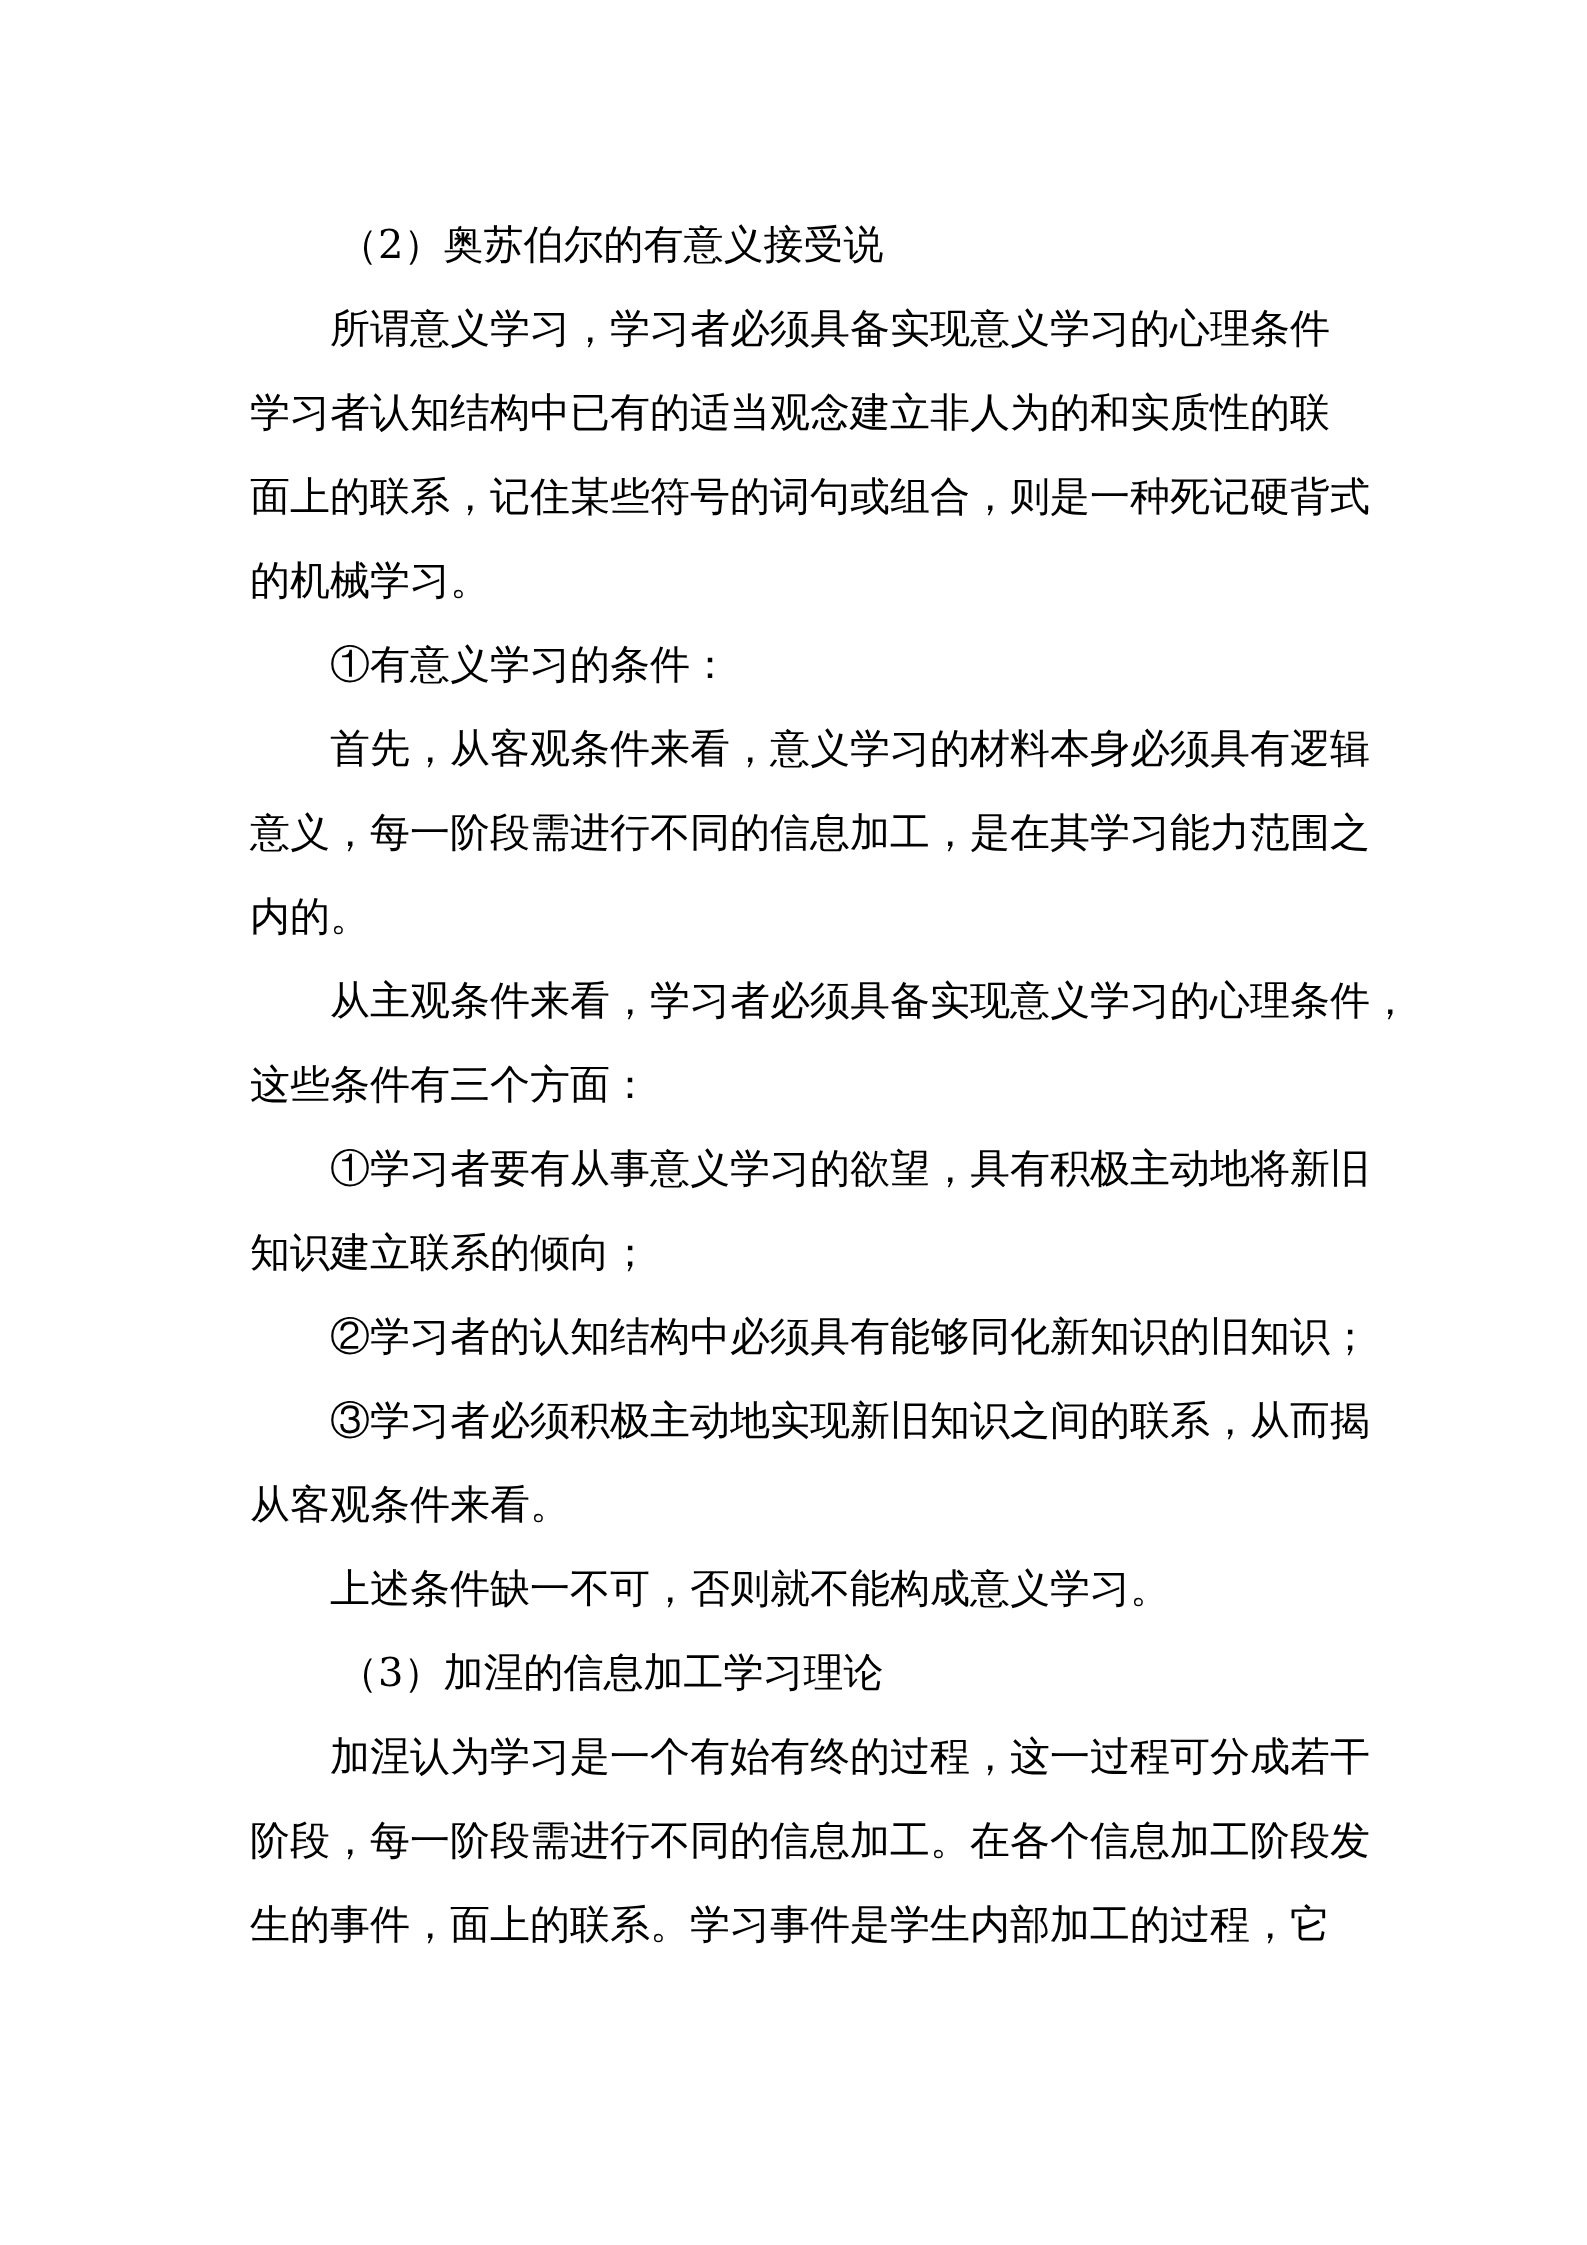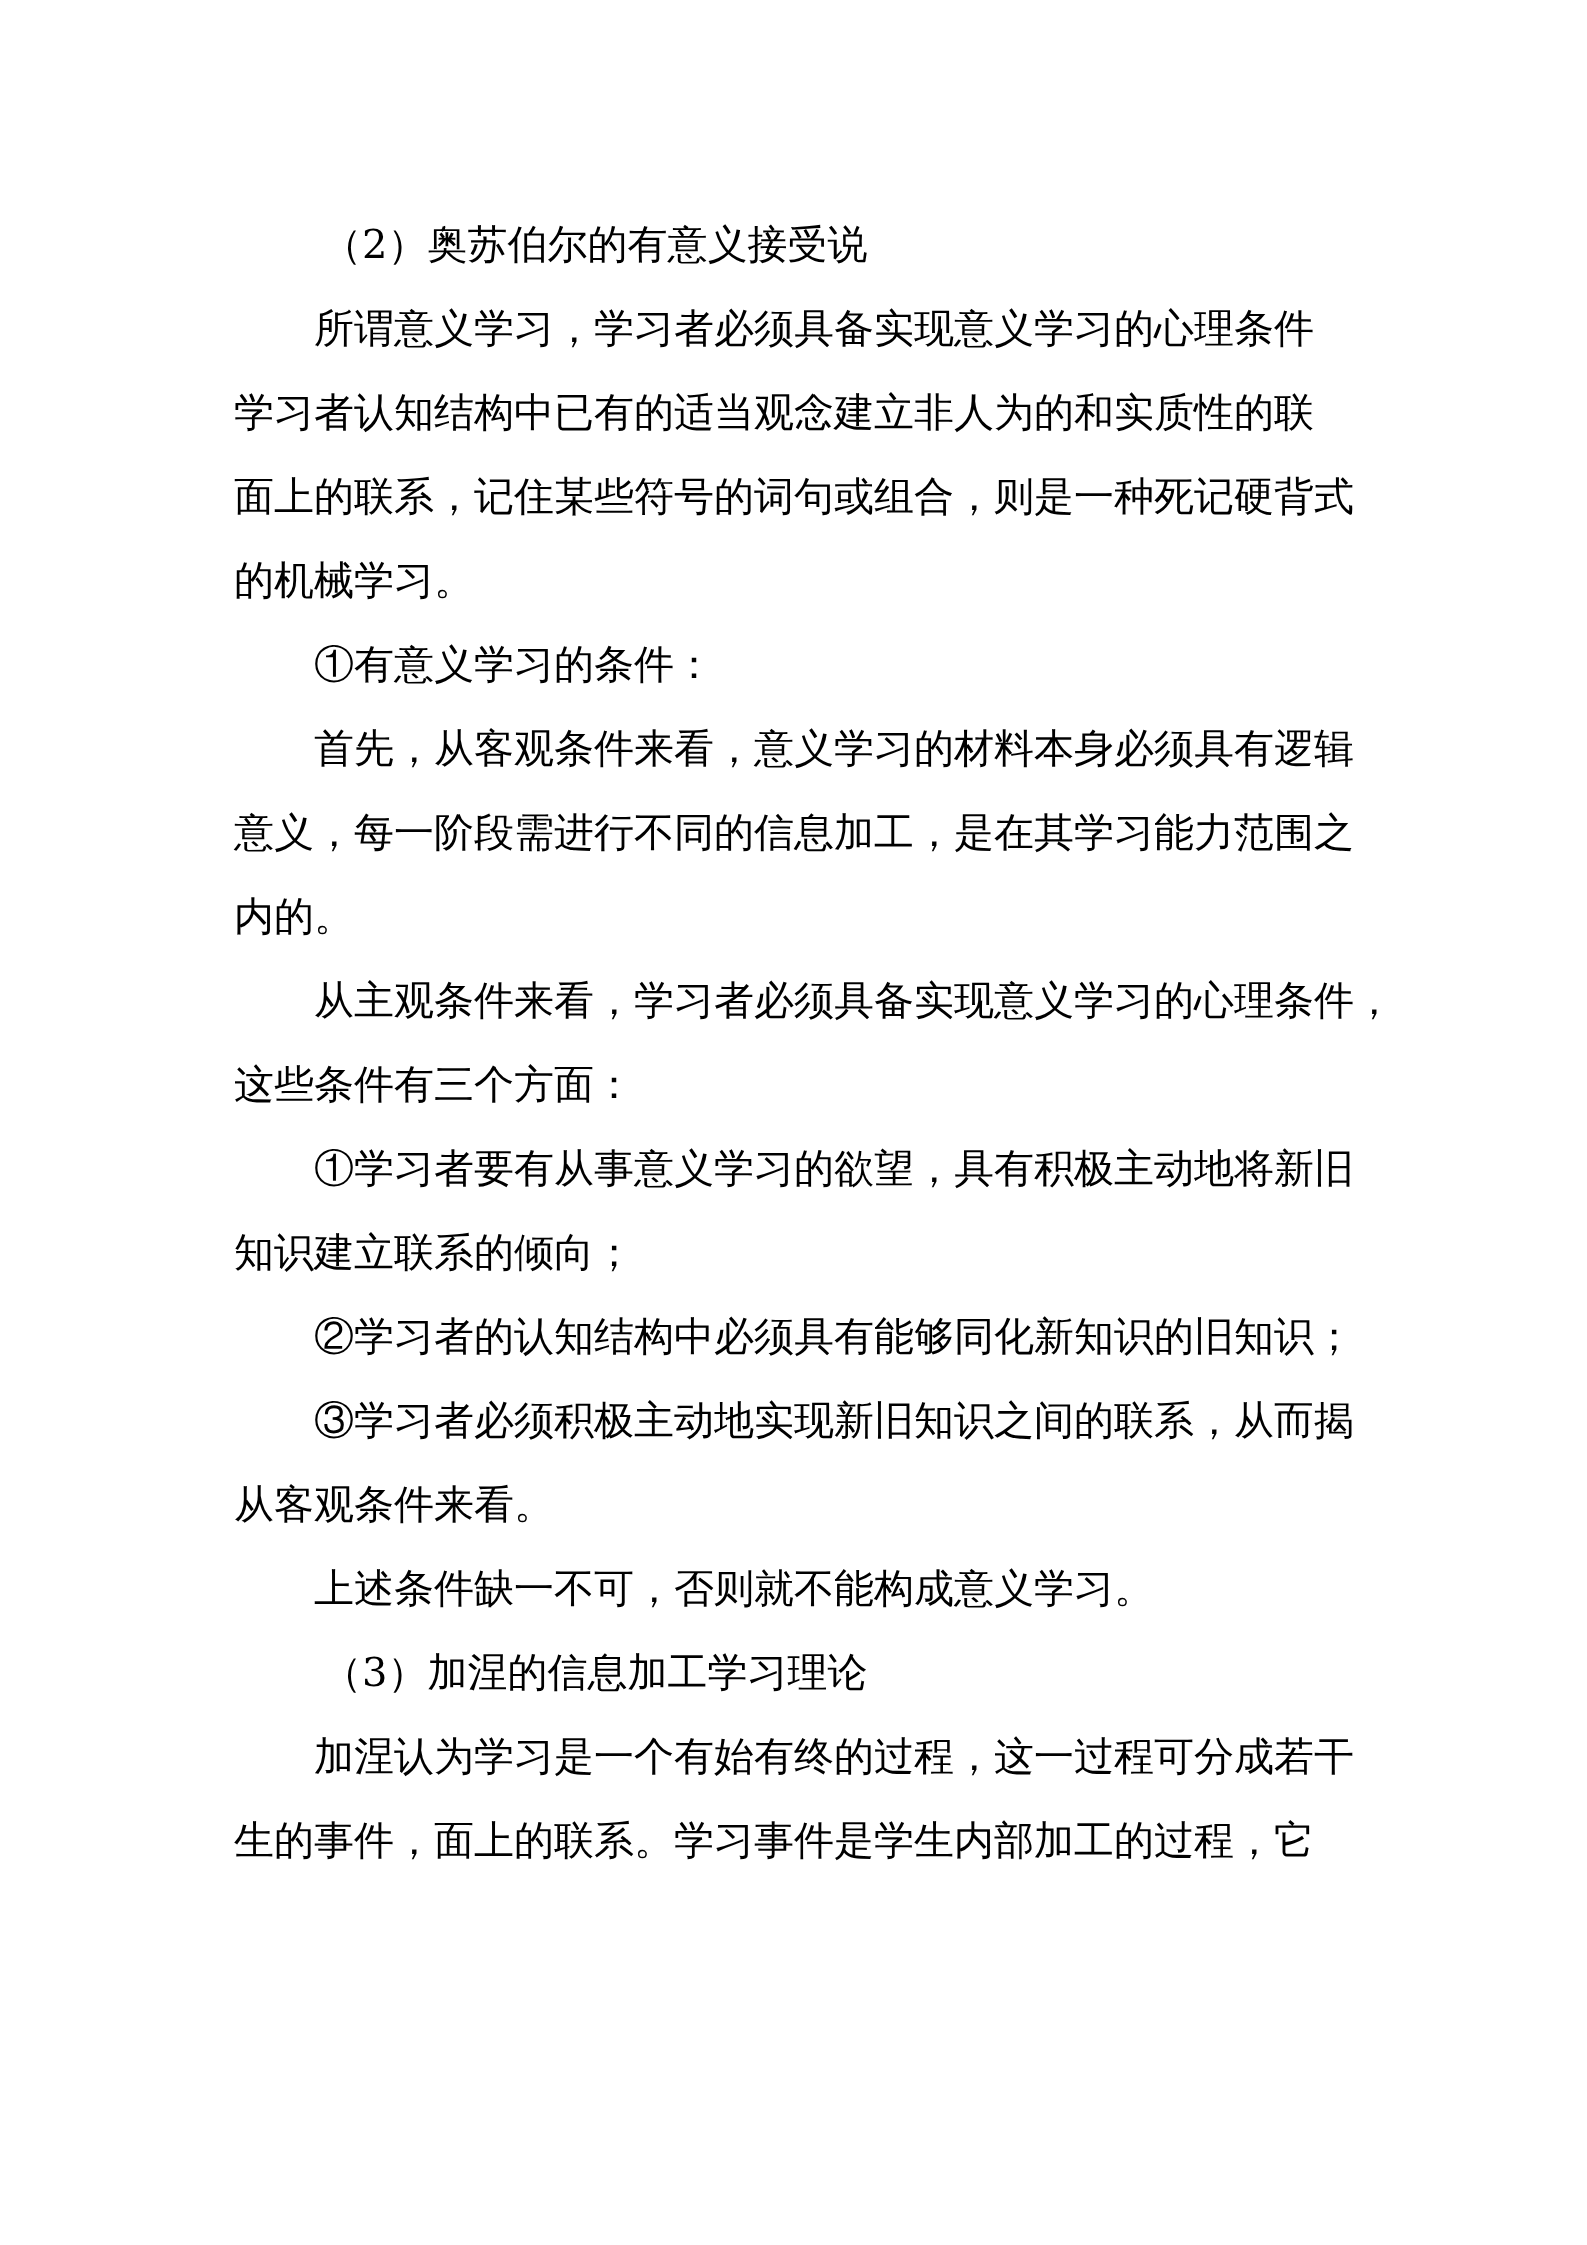--- a/index.html
+++ b/index.html
@@ -10,21 +10,21 @@
   body {
     width: 1587px;
     height: 2245px;
     position: relative;
     overflow: hidden;
     font-family: "DejaVu Serif", "Liberation Serif", serif;
     color: #000000;
   }
   .page {
     position: absolute;
-    left: 234px;
+    left: 250px;
     top: 202px;
     width: 1115px;
   }
   .line {
     font-size: 40px;
     line-height: 84px;
     height: 84px;
     white-space: nowrap;
     letter-spacing: 0px;
   }
@@ -47,14 +47,15 @@
   <div class="line indent">从主观条件来看，学习者必须具备实现意义学习的心理条件，</div>
   <div class="line">这些条件有三个方面：</div>
   <div class="line indent">①学习者要有从事意义学习的欲望，具有积极主动地将新旧</div>
   <div class="line">知识建立联系的倾向；</div>
   <div class="line indent">②学习者的认知结构中必须具有能够同化新知识的旧知识；</div>
   <div class="line indent">③学习者必须积极主动地实现新旧知识之间的联系，从而揭</div>
   <div class="line">从客观条件来看。</div>
   <div class="line indent">上述条件缺一不可，否则就不能构成意义学习。</div>
   <div class="line heading-indent">（3）加涅的信息加工学习理论</div>
   <div class="line indent">加涅认为学习是一个有始有终的过程，这一过程可分成若干</div>
+  <div class="line">阶段，每一阶段需进行不同的信息加工。在各个信息加工阶段发</div>
   <div class="line">生的事件，面上的联系。学习事件是学生内部加工的过程，它</div>
 </div>
 
 </body></html>

